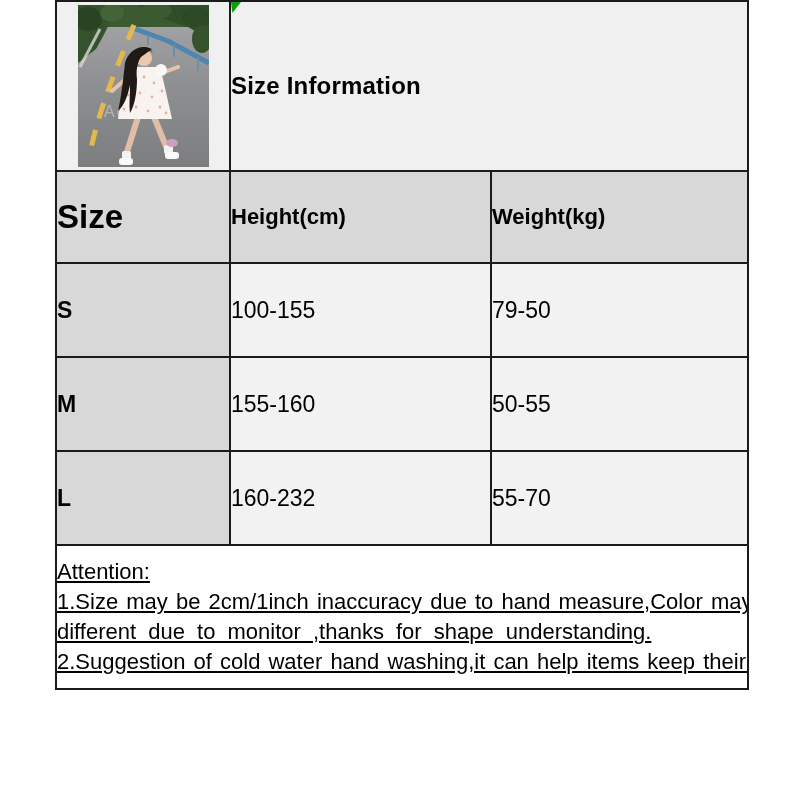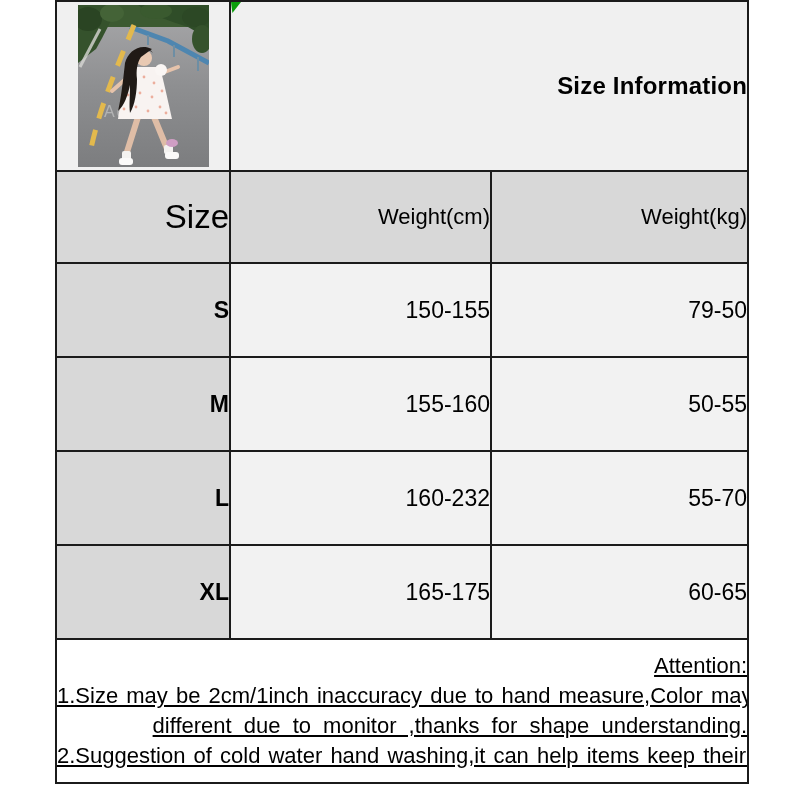--- a/index.html
+++ b/index.html
@@ -18,21 +18,21 @@
     top: 0;
     width: 692px;
   }
   table.size-table {
     border-collapse: collapse;
     table-layout: fixed;
     width: 692px;
   }
   table.size-table td {
     border: 2px solid #1b1b1b;
-    text-align: right;
+    text-align: left;
     vertical-align: middle;
     padding: 0;
     overflow: hidden;
   }
   
   td.photo-cell {
     background: #f0f0f0;
     height: 168px;
   }
   td.title-cell {
@@ -54,21 +54,21 @@
   .photo-frame {
     width: 131px;
     height: 162px;
     margin: 0 auto;
     display: block;
   }
   
   tr.header-row td {
     background: #d8d8d8;
     height: 90px;
-    font-weight: normal;
+    font-weight: bold;
   }
   td.size-head { font-size: 33px; }
   td.col-head  { font-size: 22px; }
   
   tr.data-row td { height: 92px; }
   td.size-col {
     background: #d8d8d8;
     font-weight: bold;
     font-size: 23px;
   }
@@ -177,43 +177,38 @@
         </svg>
       </td>
       <td class="title-cell" colspan="2">
         <span class="corner-flag"></span>
         <span>Size Information</span>
       </td>
     </tr>
 
     <tr class="header-row">
       <td class="size-head">Size</td>
-      <td class="col-head">Weight(cm)</td>
+      <td class="col-head">Height(cm)</td>
       <td class="col-head">Weight(kg)</td>
     </tr>
 
     <tr class="data-row">
       <td class="size-col">S</td>
-      <td class="val-col">150-155</td>
+      <td class="val-col">100-155</td>
       <td class="val-col">79-50</td>
     </tr>
     <tr class="data-row">
       <td class="size-col">M</td>
       <td class="val-col">155-160</td>
       <td class="val-col">50-55</td>
     </tr>
     <tr class="data-row">
       <td class="size-col">L</td>
       <td class="val-col">160-232</td>
       <td class="val-col">55-70</td>
-    </tr>
-    <tr class="data-row">
-      <td class="size-col">XL</td>
-      <td class="val-col">165-175</td>
-      <td class="val-col">60-65</td>
     </tr>
 
     <tr>
       <td class="attention-cell" colspan="3">
         <div class="attn-line">Attention:</div>
         <div class="attn-line">1.Size may be 2cm/1inch inaccuracy due to hand measure,Color may be little</div>
         <div class="attn-line wide">different due to monitor ,thanks for shape understanding.</div>
         <div class="attn-line">2.Suggestion of cold water hand washing,it can help items keep their shape.</div>
       </td>
     </tr>

